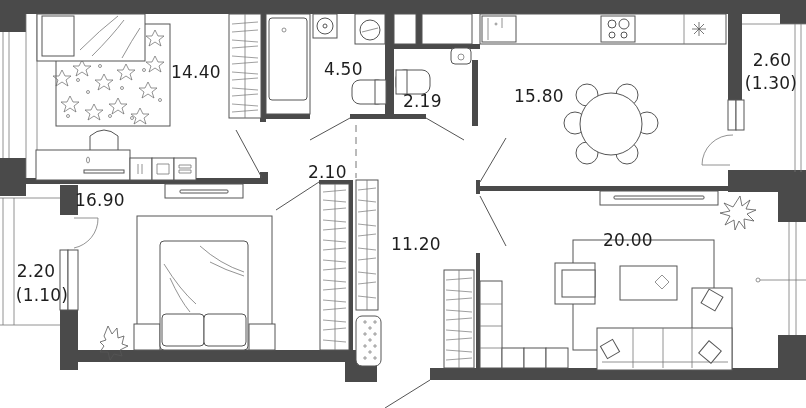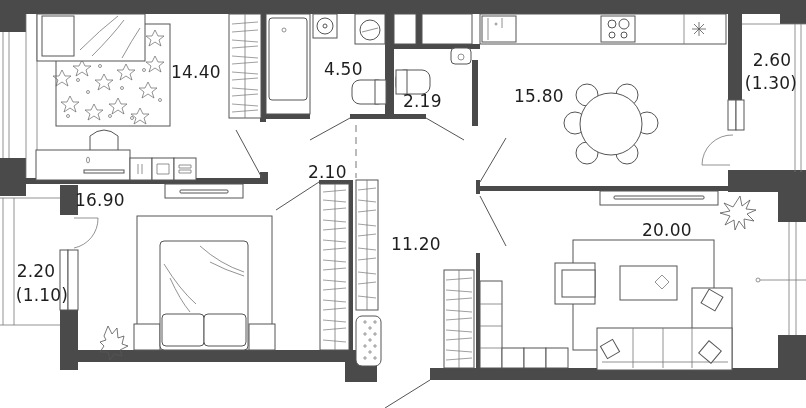--- a/index.html
+++ b/index.html
@@ -303,15 +303,15 @@
 
 <div class="label" style="left:171px; top:62px;">14.40</div>
 <div class="label" style="left:288px; top:59px;margin-left:36px;">4.50</div>
 <div class="label" style="left:403px; top:91px;">2.19</div>
 <div class="label" style="left:514px; top:86px;">15.80</div>
 <div class="label c" style="left:742px; top:50px; width:60px;">2.60</div>
 <div class="label c" style="left:736px; top:73px; width:70px;">(1.30)</div>
 <div class="label" style="left:308px; top:162px;">2.10</div>
 <div class="label" style="left:75px; top:190px;">16.90</div>
 <div class="label" style="left:391px; top:214px;margin-top:20px;">11.20</div>
-<div class="label" style="left:603px; top:220px;margin-left:39px;">20.00</div>
+<div class="label" style="left:603px; top:230px;">20.00</div>
 <div class="label c" style="left:8px; top:261px; width:56px;text-align:center;">2.20</div>
 <div class="label c" style="left:4px; top:285px; width:76px;">(1.10)</div>
 
 </body></html>

